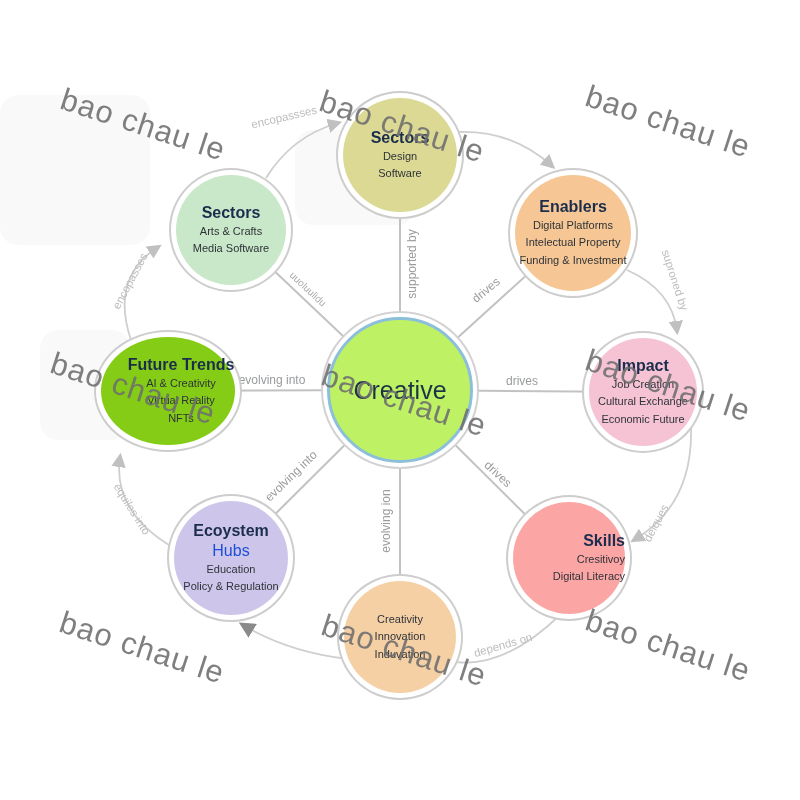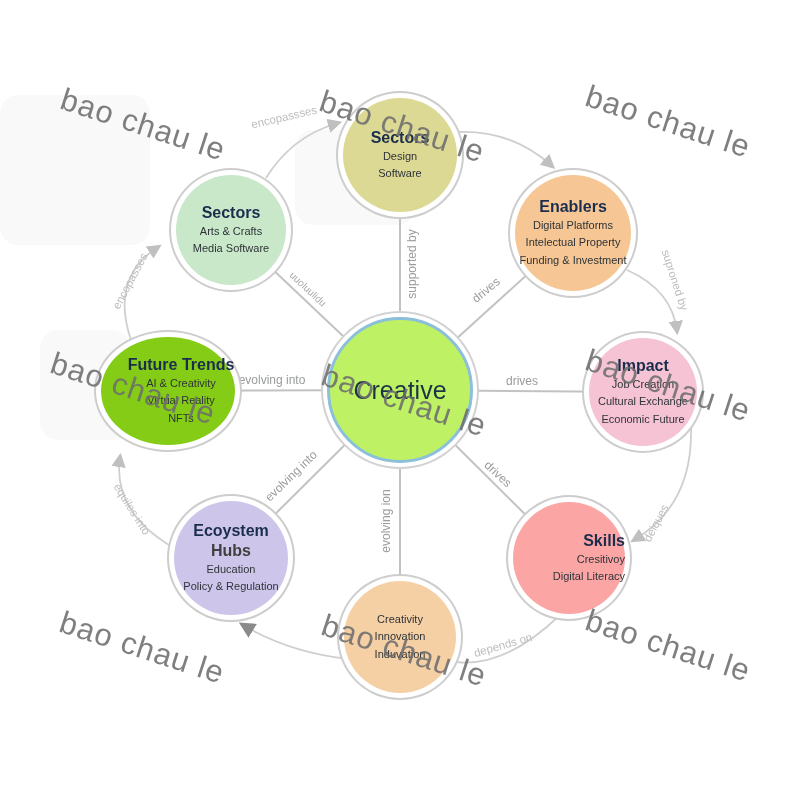--- a/index.html
+++ b/index.html
@@ -14,21 +14,21 @@
   #blotch2{left:295px;top:130px;width:120px;height:95px;}
   #blotch3{left:40px;top:330px;width:90px;height:110px;}
 
   svg.wires{position:absolute;left:0;top:0;z-index:1;}
 
   
   .node{position:absolute;border-radius:50%;z-index:3;
         display:flex;flex-direction:column;align-items:center;justify-content:center;
         text-align:center;box-shadow:0 0 0 5px #ffffff,0 0 0 7px #cdcdcd;}
   .node .title{font-weight:bold;font-size:16px;color:#1b2d4d;line-height:1.25;}
-  .node .title .light{font-weight:bold;color:#404040;}
+  .node .title .light{font-weight:normal;color:#1d4ed8;}
   .node .line{font-size:11px;color:#2e3338;line-height:1.55;}
 
   #node-center{left:327px;top:317px;width:146px;height:146px;background:#bef264;
                border:3px solid #8cbfda;box-sizing:border-box;
                box-shadow:0 0 0 4px #ffffff,0 0 0 6px #d2d2d2;}
   #node-center .ctitle{font-size:25px;color:#1c3346;line-height:1.22;}
 
   #node-top         {left:343px;top:98px; width:114px;height:114px;background:#dcd995;}
   #node-top-left    {left:176px;top:175px;width:110px;height:110px;background:#c9e7c9;}
   #node-top-right   {left:515px;top:175px;width:116px;height:116px;background:#f6c795;text-align:center;}

